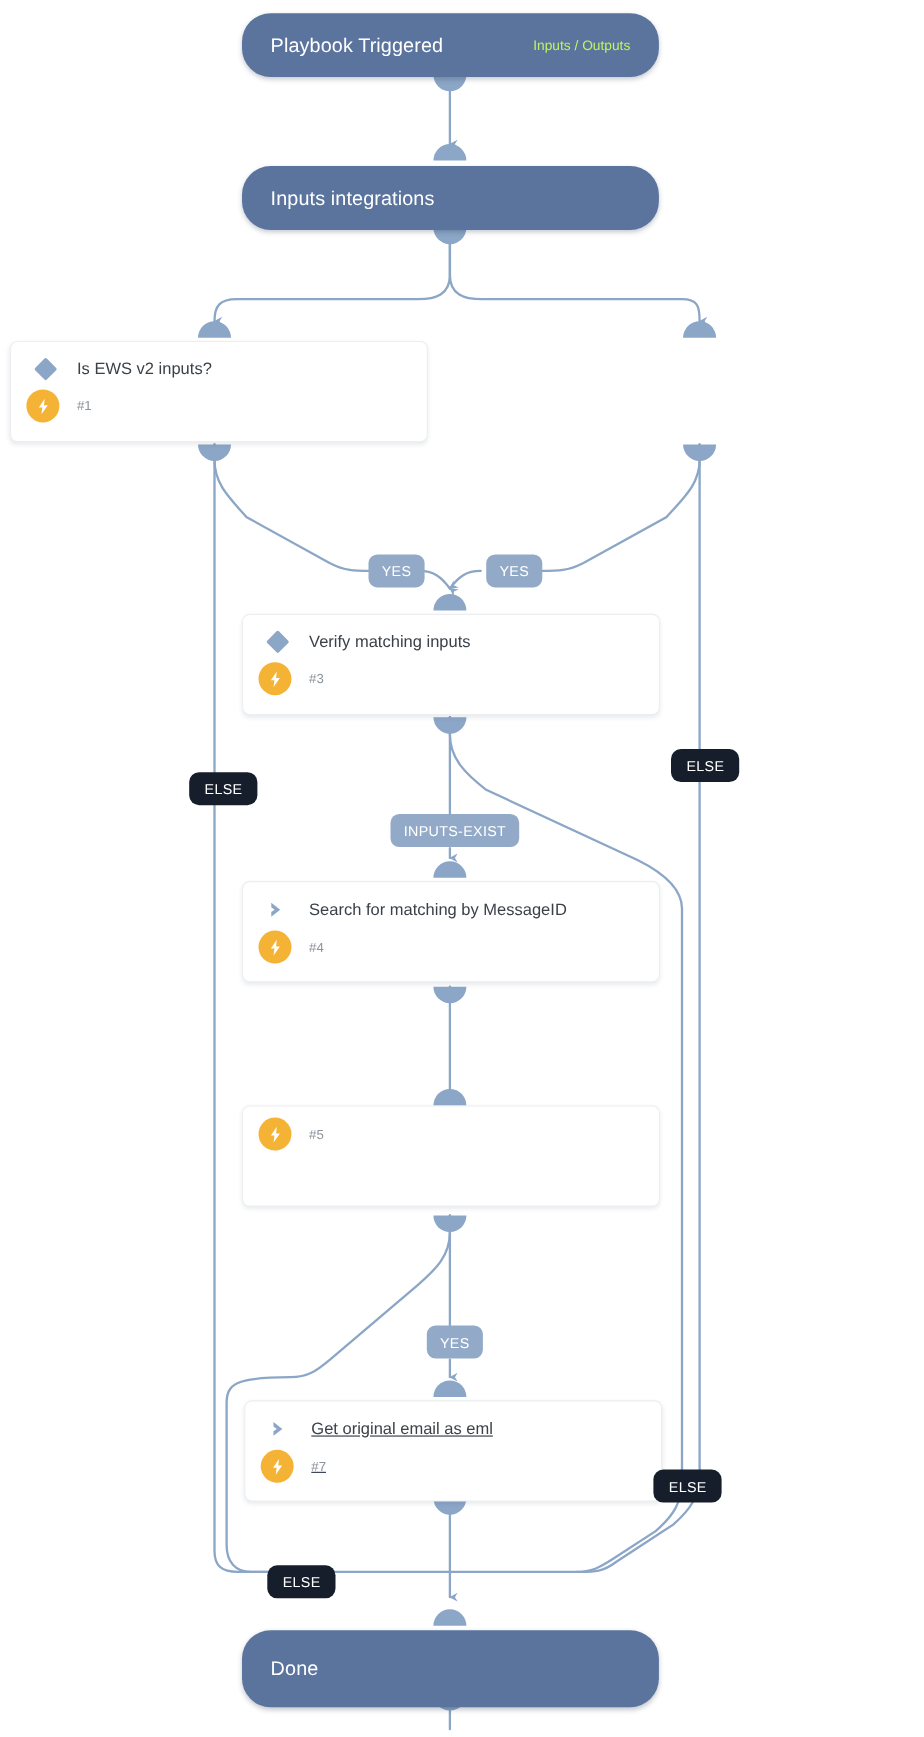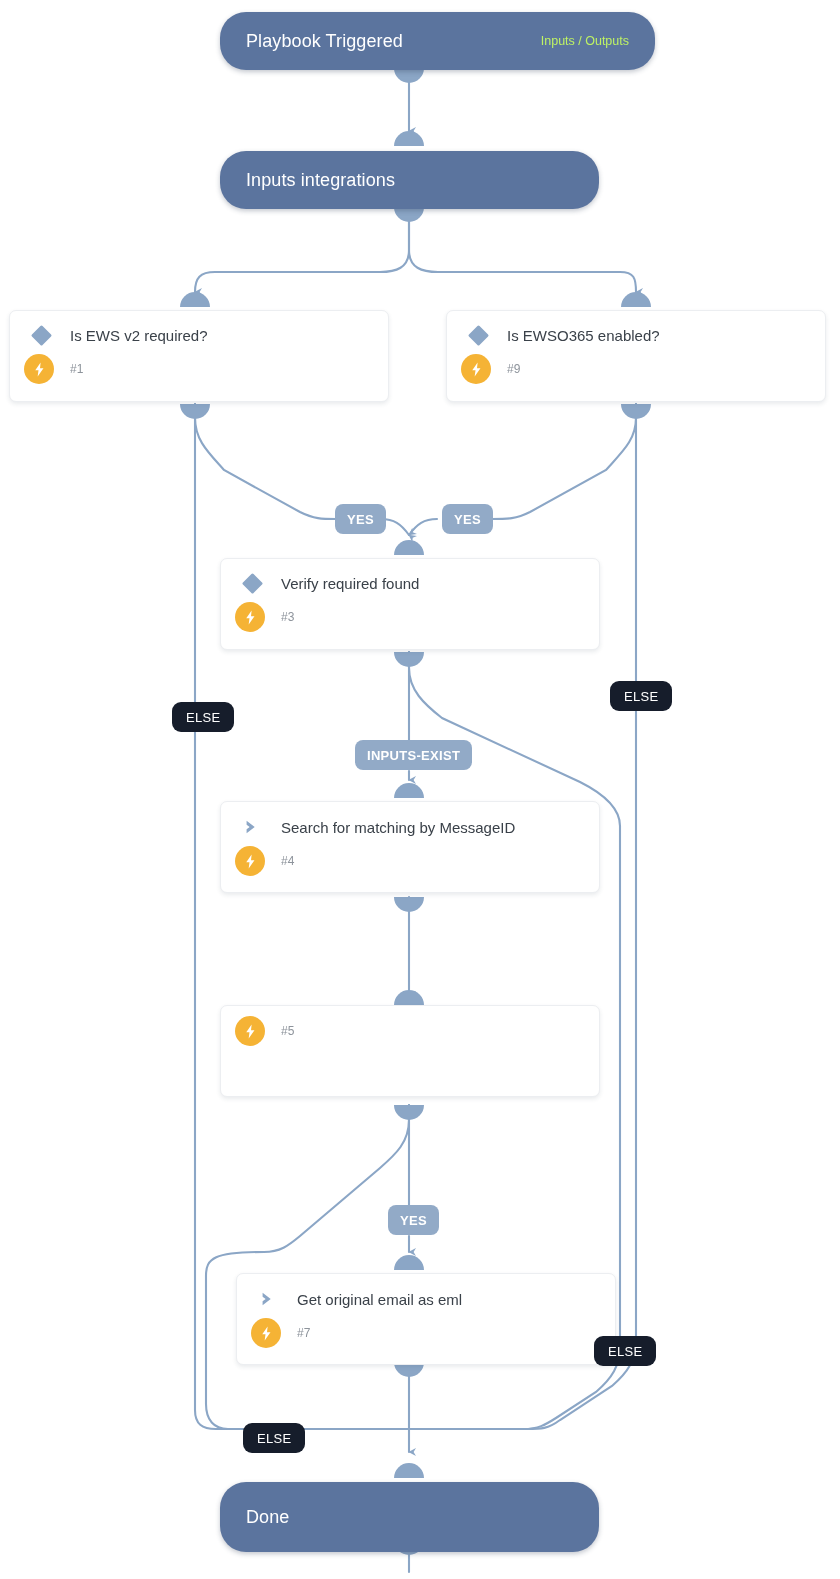--- a/index.html
+++ b/index.html
@@ -131,21 +131,20 @@
     border-radius: 8px;
     color: #ffffff;
     font-size: 13px;
     letter-spacing: 0.3px;
     white-space: nowrap;
     height: 30px;
   }
   .lbl-yes {
     background: #92aac7;
     padding: 0 12px;
-    font-weight: bold;
   }
   .lbl-else {
     background: #161d2b;
     padding: 0 14px;
     border-radius: 9px;
   }
 </style>
 </head>
 <body>
 
@@ -212,69 +211,53 @@
       <path d="M394,1105 a15,15 0 0 0 30,0 z"></path>
       <path d="M394,1270 a15,15 0 0 1 30,0 z"></path>
       <path d="M394,1362 a15,15 0 0 0 30,0 z"></path>
       <path d="M394,1478 a15,15 0 0 1 30,0 z"></path>
       <path d="M394,1540 a15,15 0 0 0 30,0 z"></path>
     </g>
   </svg>
 
   <div class="nodes-layer">
 
-    <div class="term-node" style="left:220px; top:12px; width:435px; height:58px;">
+    <div class="term-node" style="left:220px; top:12px; width:379px; height:58px;">
       <span class="term-title">Playbook Triggered</span>
       <span class="term-sub">Inputs / Outputs</span>
     </div>
 
     <div class="term-node" style="left:220px; top:151px; width:379px; height:58px;">
       <span class="term-title">Inputs integrations</span>
     </div>
 
     <div class="card" style="left:9px; top:310px; width:380px; height:92px;">
       <div class="card-head">
         <span class="card-ico">
           <span class="diamond"></span>
         </span>
-        <span class="card-title">Is EWS v2 required?</span>
+        <span class="card-title">Is EWS v2 inputs?</span>
       </div>
       <div class="card-foot">
         <span class="bolt-badge">
           <svg viewBox="0 0 24 24" width="17" height="17" aria-hidden="true">
             <path d="M13.6 2 L6 13.2 h4.6 L9.4 22 L17.6 10.4 h-4.9 Z" fill="#ffffff"></path>
           </svg>
         </span>
         <span class="card-num">#1</span>
       </div>
     </div>
 
-    <div class="card" style="left:446px; top:310px; width:380px; height:92px;">
-      <div class="card-head">
-        <span class="card-ico">
-          <span class="diamond"></span>
-        </span>
-        <span class="card-title">Is EWSO365 enabled?</span>
-      </div>
-      <div class="card-foot">
-        <span class="bolt-badge">
-          <svg viewBox="0 0 24 24" width="17" height="17" aria-hidden="true">
-            <path d="M13.6 2 L6 13.2 h4.6 L9.4 22 L17.6 10.4 h-4.9 Z" fill="#ffffff"></path>
-          </svg>
-        </span>
-        <span class="card-num">#9</span>
-      </div>
-    </div>
 
     <div class="card" style="left:220px; top:558px; width:380px; height:92px;">
       <div class="card-head">
         <span class="card-ico">
           <span class="diamond"></span>
         </span>
-        <span class="card-title">Verify required found</span>
+        <span class="card-title">Verify matching inputs</span>
       </div>
       <div class="card-foot">
         <span class="bolt-badge">
           <svg viewBox="0 0 24 24" width="17" height="17" aria-hidden="true">
             <path d="M13.6 2 L6 13.2 h4.6 L9.4 22 L17.6 10.4 h-4.9 Z" fill="#ffffff"></path>
           </svg>
         </span>
         <span class="card-num">#3</span>
       </div>
     </div>
@@ -302,21 +285,21 @@
       <div class="card-foot">
         <span class="bolt-badge">
           <svg viewBox="0 0 24 24" width="17" height="17" aria-hidden="true">
             <path d="M13.6 2 L6 13.2 h4.6 L9.4 22 L17.6 10.4 h-4.9 Z" fill="#ffffff"></path>
           </svg>
         </span>
         <span class="card-num">#5</span>
       </div>
     </div>
 
-    <div class="card" style="left:236px; top:1273px; width:380px; height:92px;">
+    <div class="card" style="left:222px; top:1273px; width:380px; height:92px;text-decoration:underline;">
       <div class="card-head">
         <span class="card-ico">
           <svg class="chevron" viewBox="0 0 20 20" aria-hidden="true">
             <path d="M4 3 L13 10 L4 17 L4 12.4 L7.4 10 L4 7.6 Z" fill="#8ba6c6"></path>
           </svg>
         </span>
         <span class="card-title">Get original email as eml</span>
       </div>
       <div class="card-foot">
         <span class="bolt-badge">

